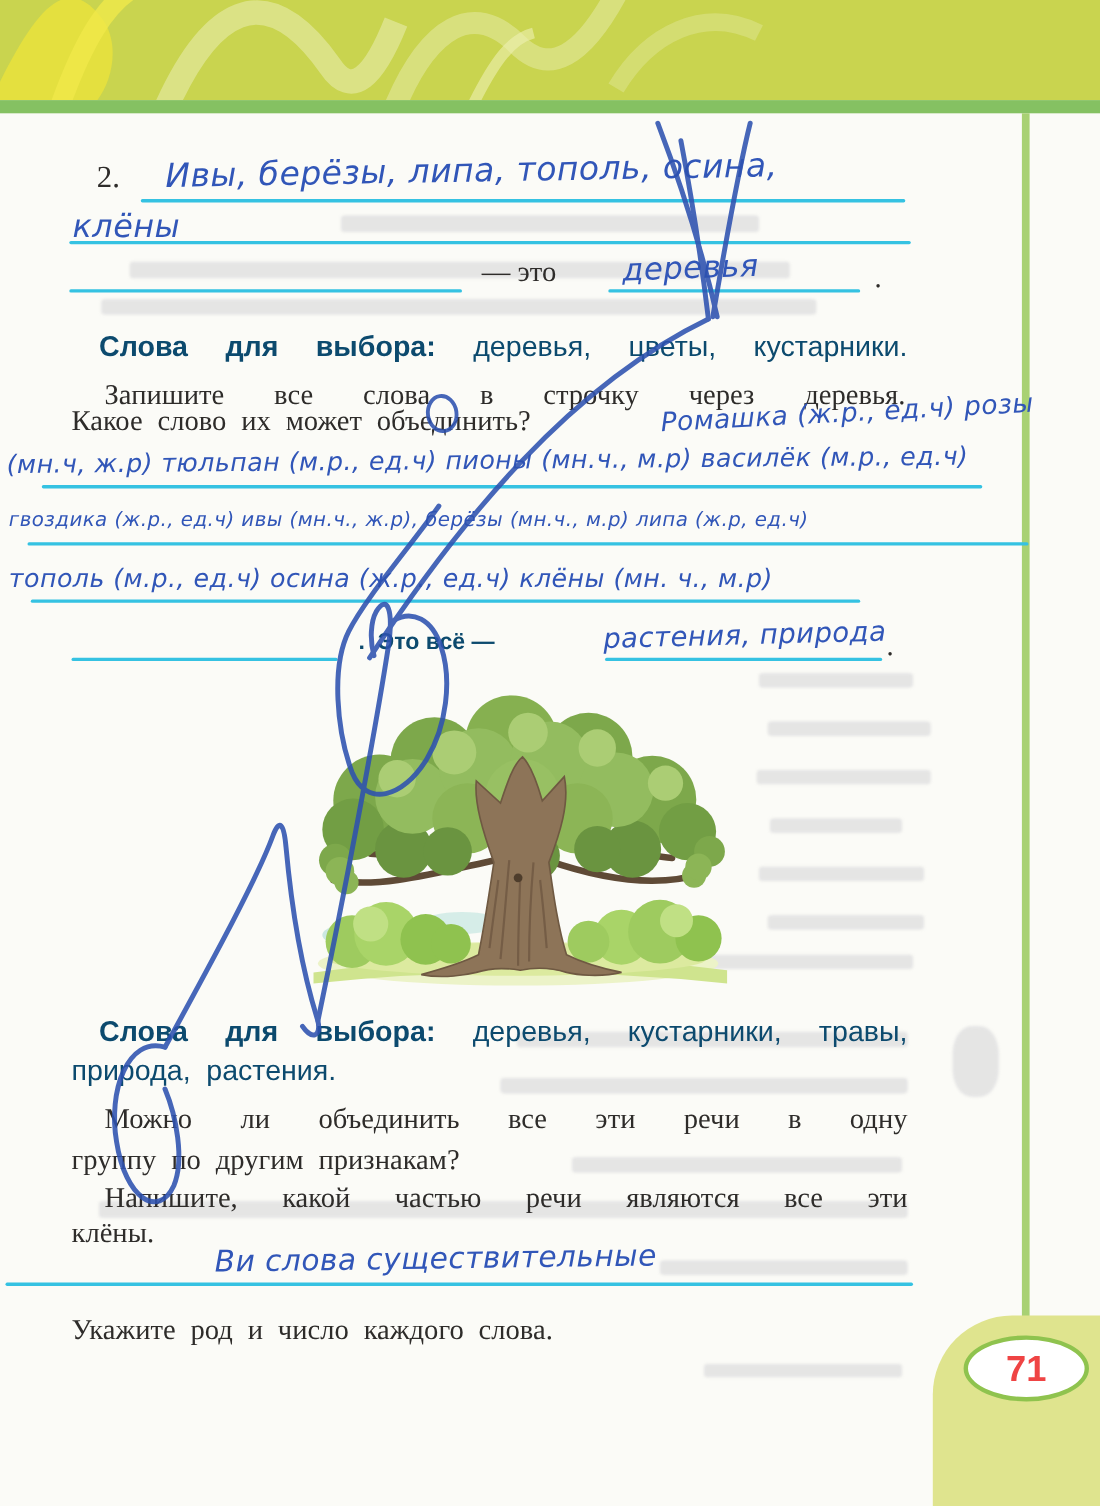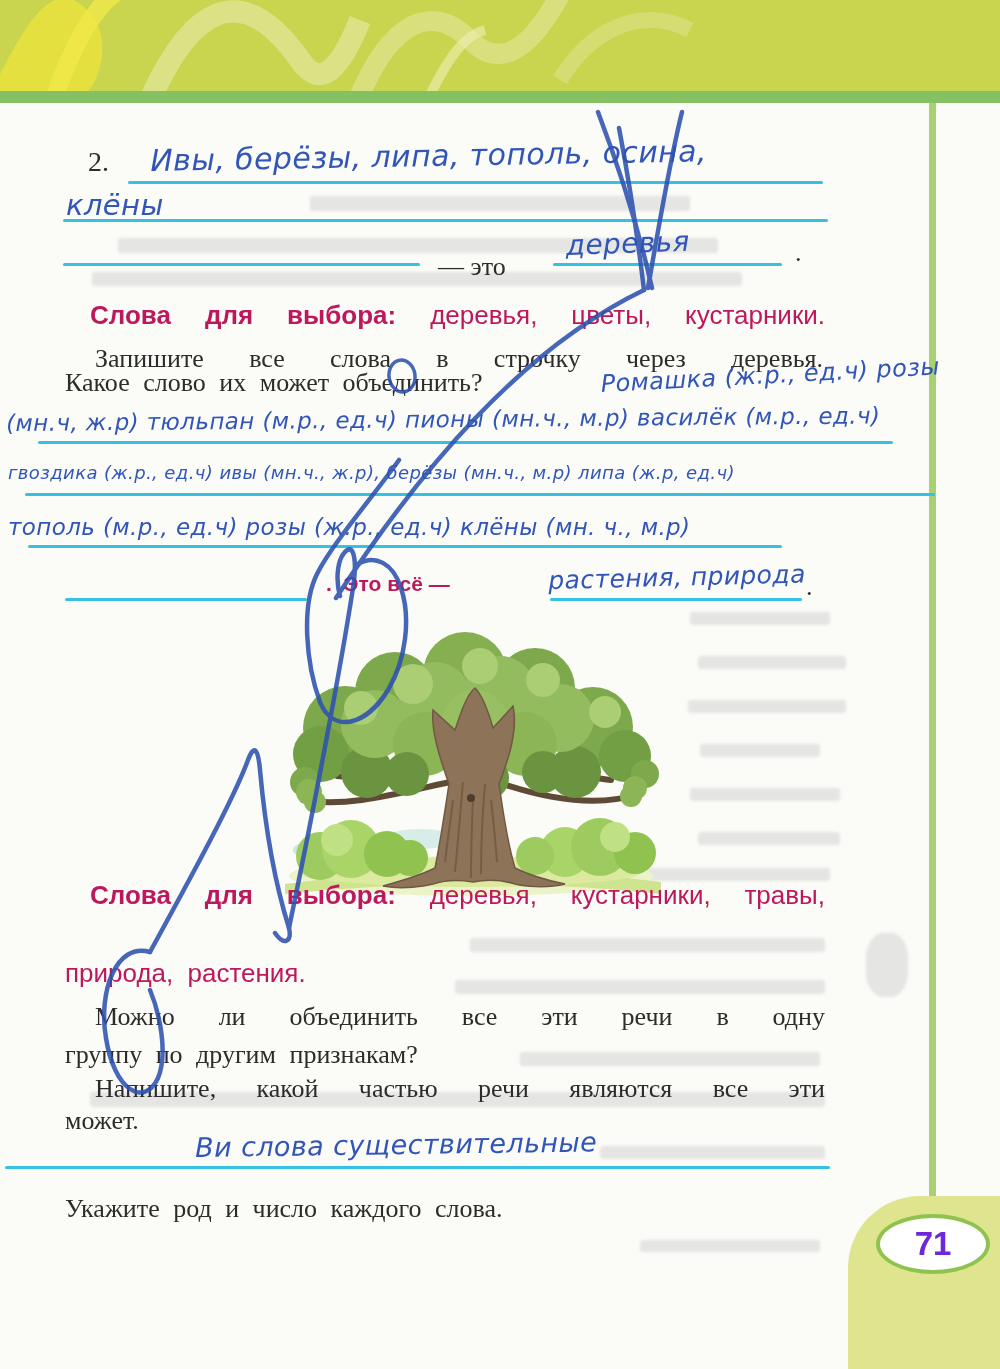--- a/index.html
+++ b/index.html
@@ -7,38 +7,38 @@
        background:#fbfbf7;font-family:"Liberation Serif",serif;}
   .abs{position:absolute;}
   
   .band{left:0;top:0;width:1000px;height:91px;background:#c9d44f;overflow:hidden;}
   .stripe{left:0;top:91px;width:1000px;height:12px;background:#85c162;}
   .margin-line{left:929px;top:103px;width:7px;height:1112px;background:#a8d173;}
   
   .rl{height:3px;background:#35c2e2;border-radius:2px;}
   
   .serif{font-family:"Liberation Serif",serif;color:#2e2c2a;font-size:26px;white-space:nowrap;}
-  .sans{font-family:"Liberation Sans",sans-serif;color:#be185d;font-size:26px;}
+  .sans{font-family:"Liberation Sans",sans-serif;color:#0c4a6e;font-size:26px;}
   .bold{font-weight:bold;}
   .jline{white-space:normal;text-align:justify;text-align-last:justify;}
   .jline span{white-space:normal;}
   .wsp{word-spacing:7px;}
   
   .hw{font-family:"DejaVu Sans",sans-serif;font-style:italic;color:#3156b8;
       white-space:nowrap;letter-spacing:.4px;transform-origin:left top;}
   
   .bleed{background:rgba(148,152,166,.22);filter:blur(1.6px);border-radius:3px;}
   
   .badge{left:848px;top:1196px;width:152px;height:173px;background:#dfe48e;
          border-top-left-radius:72px;}
   .badge-oval{left:876px;top:1214px;width:106px;height:52px;background:#ffffff;
               border:4px solid #8fc34e;border-radius:50%;display:flex;
               align-items:center;justify-content:center;
               font-family:"Liberation Sans",sans-serif;font-weight:bold;
-              font-size:33px;color:#6d28d9;}
+              font-size:33px;color:#ef4444;}
   svg{display:block;}
 </style>
 </head>
 <body>
 
 <div class="abs band">
   <svg width="1000" height="91" viewBox="0 0 1000 91">
     <rect x="0" y="0" width="1000" height="91" fill="#c9d44f"></rect>
     <path d="M -10,95 C 30,10 60,-30 95,20 C 110,45 100,80 85,95 Z" fill="#e9e23c" opacity=".85"></path>
     <path d="M 55,95 C 75,40 95,5 120,-10" stroke="#f0e84a" stroke-width="18" fill="none" opacity=".8"></path>
@@ -69,39 +69,39 @@
 <div class="abs bleed" style="left:640px;top:1240px;width:180px;height:12px"></div>
 <div class="abs bleed" style="left:866px;top:933px;width:42px;height:64px;border-radius:40%"></div>
 
 <div class="abs serif" style="left:88px;top:146px;font-size:28px">2.</div>
 <div class="abs rl" style="left:128px;top:181px;width:695px"></div>
 <div class="abs rl" style="left:63px;top:219px;width:765px"></div>
 <div class="abs rl" style="left:63px;top:263px;width:357px"></div>
 <div class="abs rl" style="left:553px;top:263px;width:229px"></div>
 <div class="abs hw" style="left:150px;top:143px;font-size:30px;transform:rotate(-1deg)">Ивы, берёзы, липа, тополь, осина,</div>
 <div class="abs hw" style="left:66px;top:188px;font-size:29px">клёны</div>
-<div class="abs serif" style="left:438px;top:252px">— это</div>
+<div class="abs serif" style="left:438px;top:232px">— это</div>
 <div class="abs hw" style="left:565px;top:229px;font-size:28px;transform:rotate(-2deg)">деревья</div>
 <div class="abs serif" style="left:795px;top:238px">.</div>
 
 <div class="abs sans jline" style="left:90px;top:300px;width:735px">
   <span class="bold">Слова для выбора:</span>
   <span>деревья, цветы, кустарники.</span>
 </div>
 
 <div class="abs serif jline" style="left:95px;top:344px;width:728px">Запишите все слова в строчку через деревья.</div>
 <div class="abs serif wsp" style="left:65px;top:368px">Какое слово их может объединить?</div>
 
 <div class="abs hw" style="left:600px;top:370px;font-size:24px;transform:rotate(-3deg)">Ромашка (ж.р., ед.ч) розы</div>
 <div class="abs rl" style="left:38px;top:441px;width:855px"></div>
 <div class="abs hw" style="left:6px;top:410px;font-size:23px;transform:rotate(-.5deg)">(мн.ч, ж.р) тюльпан (м.р., ед.ч) пионы (мн.ч., м.р) василёк (м.р., ед.ч)</div>
 <div class="abs rl" style="left:25px;top:493px;width:910px"></div>
 <div class="abs hw" style="left:8px;top:462px;font-size:18px">гвоздика (ж.р., ед.ч) ивы (мн.ч., ж.р), берёзы (мн.ч., м.р) липа (ж.р, ед.ч)</div>
 <div class="abs rl" style="left:28px;top:545px;width:754px"></div>
-<div class="abs hw" style="left:8px;top:514px;font-size:23px">тополь (м.р., ед.ч) розы (ж.р., ед.ч) клёны (мн. ч., м.р)</div>
+<div class="abs hw" style="left:8px;top:514px;font-size:23px">тополь (м.р., ед.ч) осина (ж.р., ед.ч) клёны (мн. ч., м.р)</div>
 
 <div class="abs rl" style="left:65px;top:598px;width:242px"></div>
 <div class="abs sans bold" style="left:326px;top:572px;font-size:21px"><span>.</span>&nbsp;&nbsp;<span>Это всё —</span></div>
 <div class="abs rl" style="left:550px;top:598px;width:252px"></div>
 <div class="abs hw" style="left:548px;top:566px;font-size:25px;transform:rotate(-1.5deg)">растения, природа</div>
 <div class="abs serif" style="left:806px;top:572px">.</div>
 
 <div class="abs" style="left:275px;top:632px">
 <svg width="395" height="268" viewBox="0 0 395 268">
 
@@ -181,31 +181,31 @@
     <path d="M 170,230 C 173,205 176,185 178,168"></path>
     <path d="M 222,230 C 220,205 218,185 216,168"></path>
   </g>
   <circle cx="196" cy="166" r="4" fill="#4e3d2c"></circle>
 
   <circle cx="34" cy="160" r="13" fill="#8cb556"></circle>
       <circle cx="360" cy="156" r="12" fill="#8cb556"></circle>
 </svg>
 </div>
 
-<div class="abs sans jline" style="left:90px;top:880px;width:735px">
+<div class="abs sans jline" style="left:90px;top:922px;width:735px">
   <span class="bold">Слова для выбора:</span>
   <span>деревья, кустарники, травы,</span>
 </div>
 <div class="abs sans wsp" style="left:65px;top:958px">природа, растения.</div>
 
 <div class="abs serif jline" style="left:95px;top:1002px;width:730px">Можно ли объединить все эти речи в одну</div>
 <div class="abs serif wsp" style="left:65px;top:1040px">группу по другим признакам?</div>
 
 <div class="abs serif jline" style="left:95px;top:1074px;width:730px">Напишите, какой частью речи являются все эти</div>
-<div class="abs serif" style="left:65px;top:1106px">может.</div>
+<div class="abs serif" style="left:65px;top:1106px">клёны.</div>
 
 <div class="abs rl" style="left:5px;top:1166px;width:825px"></div>
 <div class="abs hw" style="left:195px;top:1132px;font-size:27px;transform:rotate(-.8deg)">Ви слова существительные</div>
 
 <div class="abs serif wsp" style="left:65px;top:1194px">Укажите род и число каждого слова.</div>
 
 <div class="abs badge"></div>
 <div class="abs badge-oval">
   <span>71</span>
 </div>

